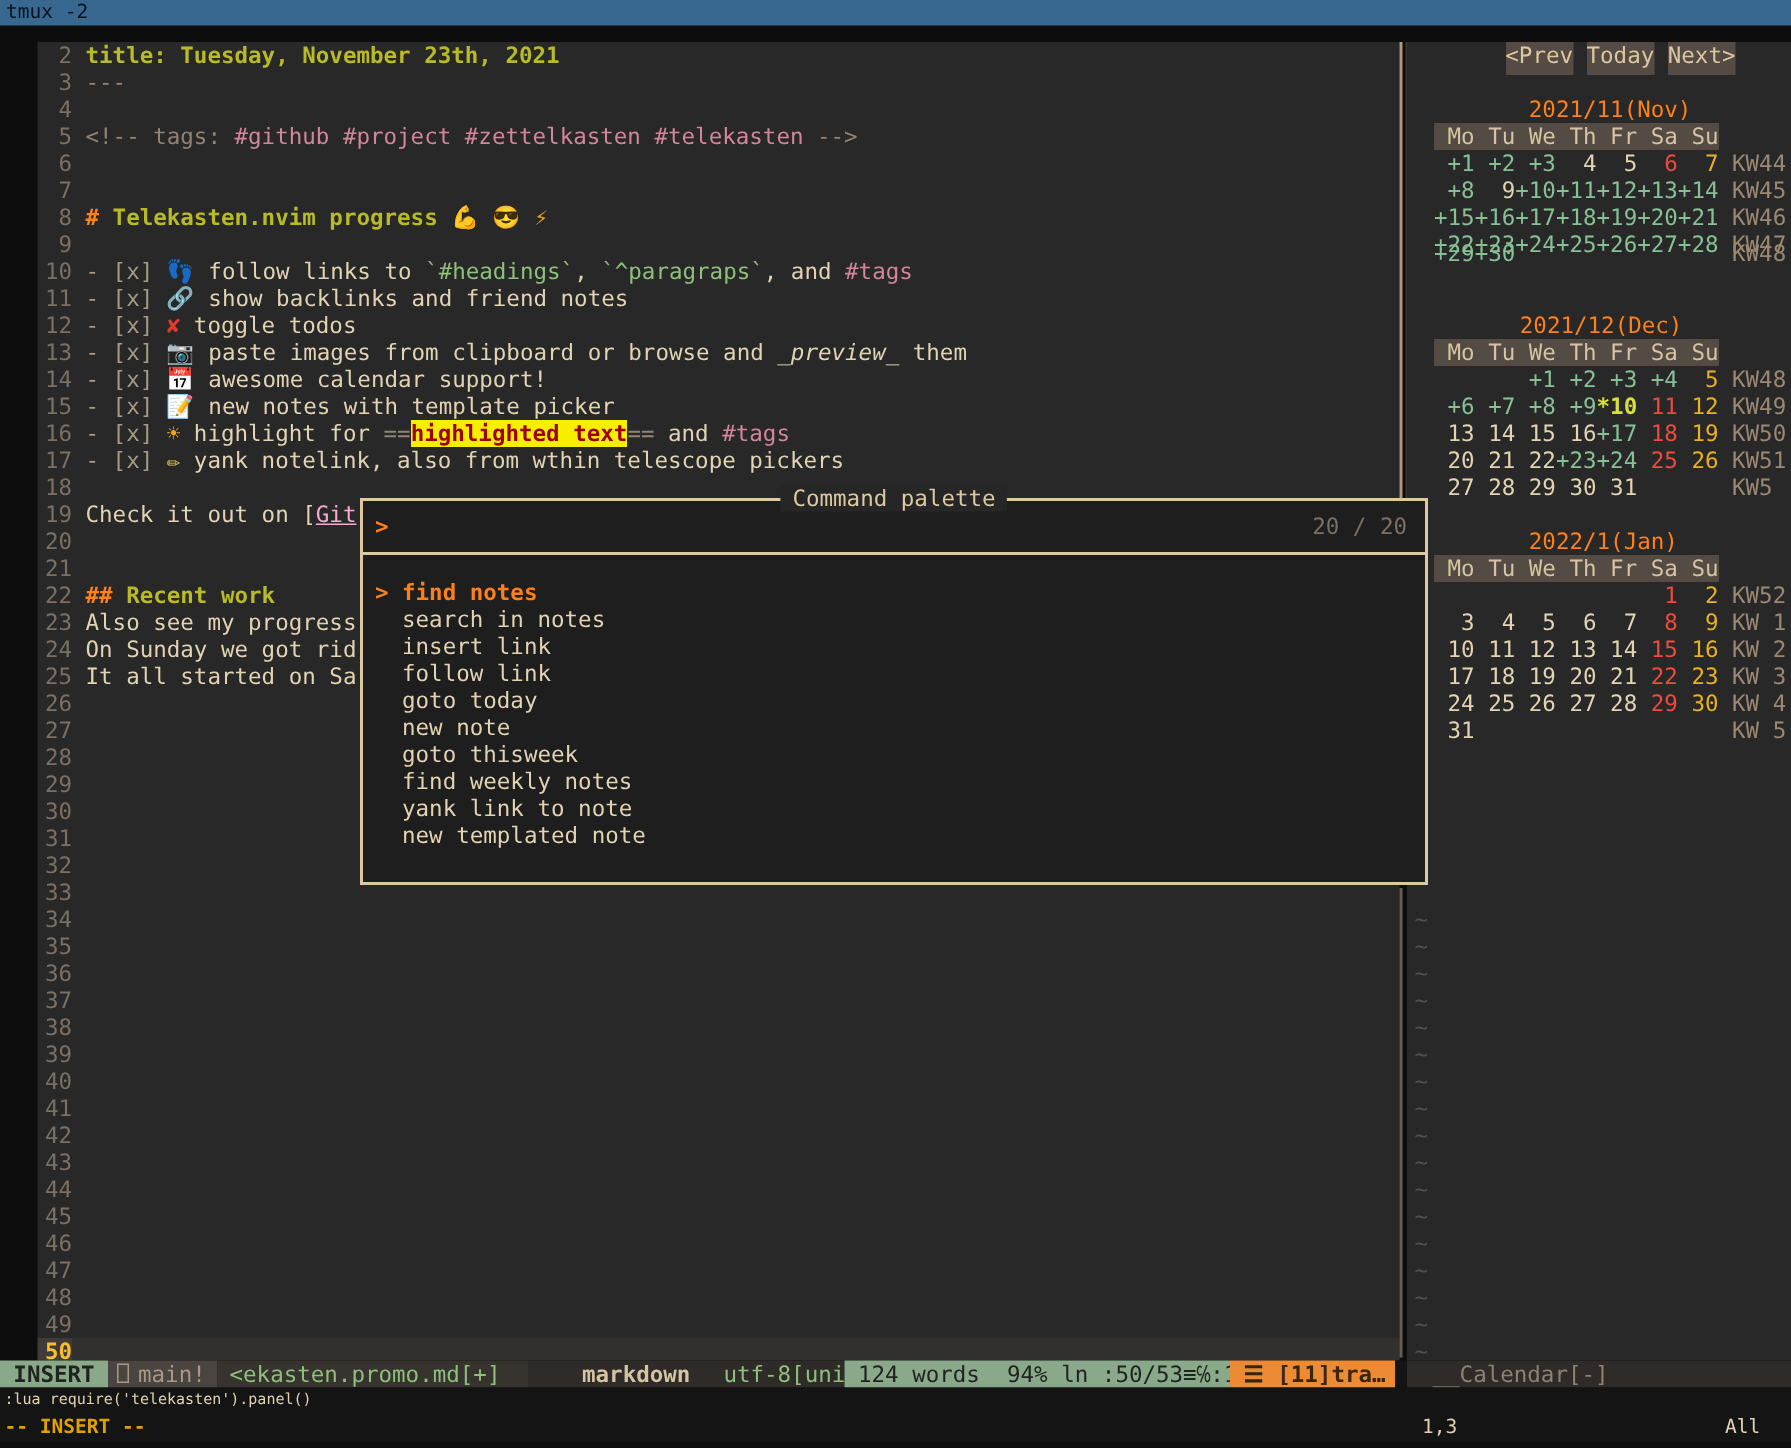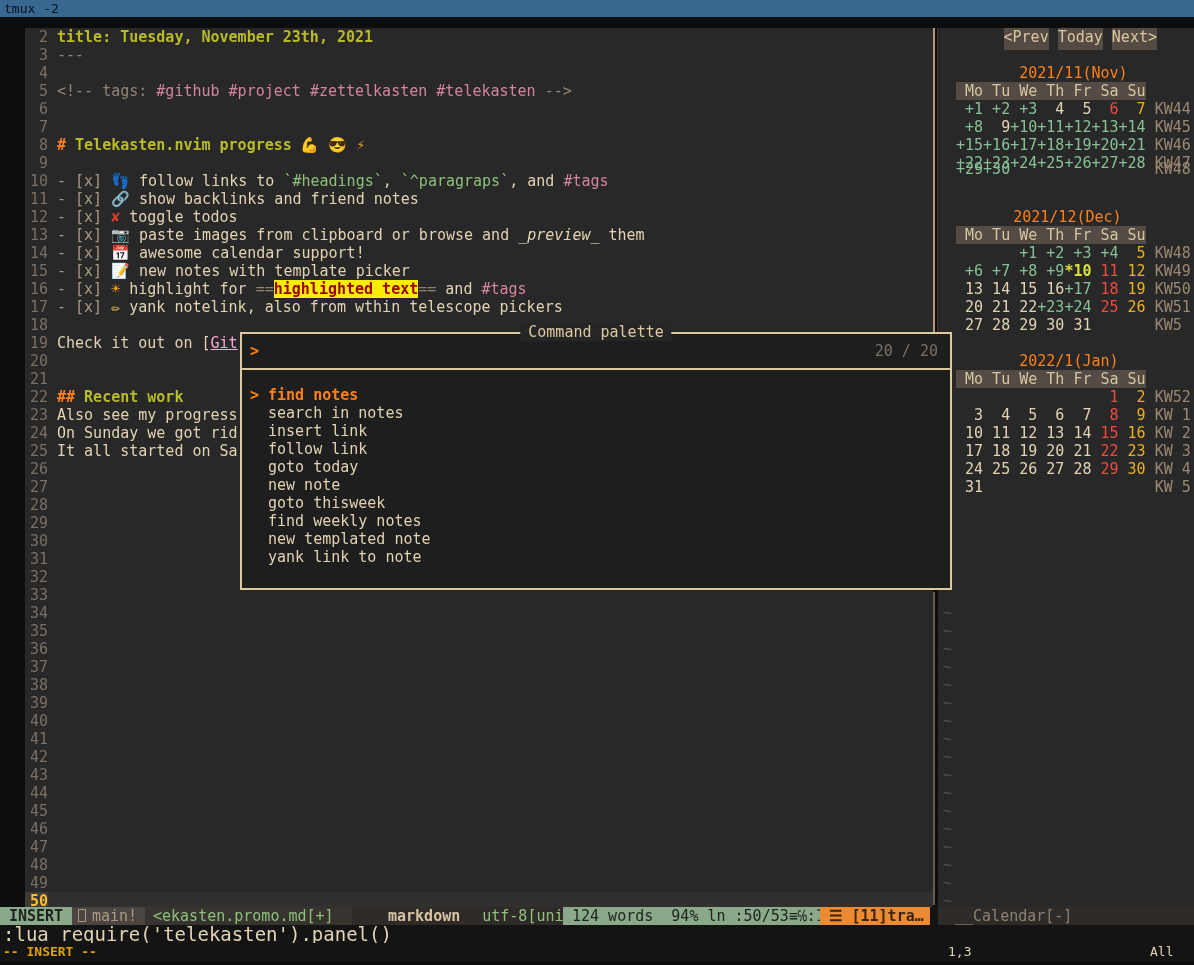--- a/index.html
+++ b/index.html
@@ -74,21 +74,21 @@
   .st-branch-icon{display:inline-block;width:6px;height:11px;border:1px solid #a89984;margin-right:6px;vertical-align:-1px;}
   .st-file{width:207px;background:#37332f;color:#8ec07c;flex:none;white-space:pre;padding-left:8px;box-sizing:border-box;}
   .st-mid{width:211px;background:#2e2b28;flex:none;white-space:pre;padding-left:36px;box-sizing:border-box;}
   .st-ft{color:#d5c4a1;font-weight:bold;}
   .st-enc{color:#8ec07c;margin-left:22px;}
   .st-stats{width:257px;background:#8aa98a;color:#20241f;flex:none;white-space:pre;padding-left:9px;box-sizing:border-box;}
   .st-buf{width:110px;background:#ec8b33;color:#3a2508;font-weight:bold;flex:none;white-space:pre;padding-left:9px;box-sizing:border-box;}
   .st-gap{width:8px;background:#141414;flex:none;}
   .st-cal{flex:1;background:#2e2b28;color:#8b8274;white-space:pre;padding-left:17px;box-sizing:border-box;}
   
-  .cmdline{position:absolute;left:0;top:925px;width:1194px;height:18px;line-height:18px;font-size:19px;
+  .cmdline{position:absolute;left:0;top:925px;width:1194px;height:18px;line-height:18px;font-size:10px;
            color:#e2d3b3;background:#141414;white-space:pre;padding-left:3px;box-sizing:border-box;}
   .modeline{position:absolute;left:0;top:943px;width:1194px;height:18px;line-height:18px;font-size:13px;background:#141414;}
   .ml-mode{position:absolute;left:3px;color:#dfa000;font-weight:bold;white-space:pre;}
   .ml-ruler{position:absolute;left:948px;color:#e2d3b3;white-space:pre;}
   .ml-scroll{position:absolute;left:1150px;color:#e2d3b3;white-space:pre;}
 </style>
 </head>
 <body>
 
 <div class="screen">
@@ -207,22 +207,22 @@
     <div class="pal-sep"></div>
     <div class="pal-items" id="pal-items">
         <div class="pal-item selected"><span class="pal-prefix">&gt;</span><span>find notes</span></div>
         <div class="pal-item"><span class="pal-prefix"></span><span>search in notes</span></div>
         <div class="pal-item"><span class="pal-prefix"></span><span>insert link</span></div>
         <div class="pal-item"><span class="pal-prefix"></span><span>follow link</span></div>
         <div class="pal-item"><span class="pal-prefix"></span><span>goto today</span></div>
         <div class="pal-item"><span class="pal-prefix"></span><span>new note</span></div>
         <div class="pal-item"><span class="pal-prefix"></span><span>goto thisweek</span></div>
         <div class="pal-item"><span class="pal-prefix"></span><span>find weekly notes</span></div>
+        <div class="pal-item"><span class="pal-prefix"></span><span>yank link to note</span></div>
         <div class="pal-item"><span class="pal-prefix"></span><span>new templated note</span></div>
-        <div class="pal-item"><span class="pal-prefix"></span><span>yank link to note</span></div>
       </div>
   </div>
 
   <div class="statusbar">
     <span class="st-mode">INSERT</span>
     <span class="st-branch"><span class="st-branch-icon"></span><span>main!</span></span>
     <span class="st-file">&lt;ekasten.promo.md[+]</span>
     <span class="st-mid"><span class="st-ft">markdown</span><span class="st-enc">utf-8[unix]</span></span>
     <span class="st-stats">124 words  94% ln :50/53≡℅:1</span>
     <span class="st-buf"><span>☰</span><span> [11]tra…</span></span>

